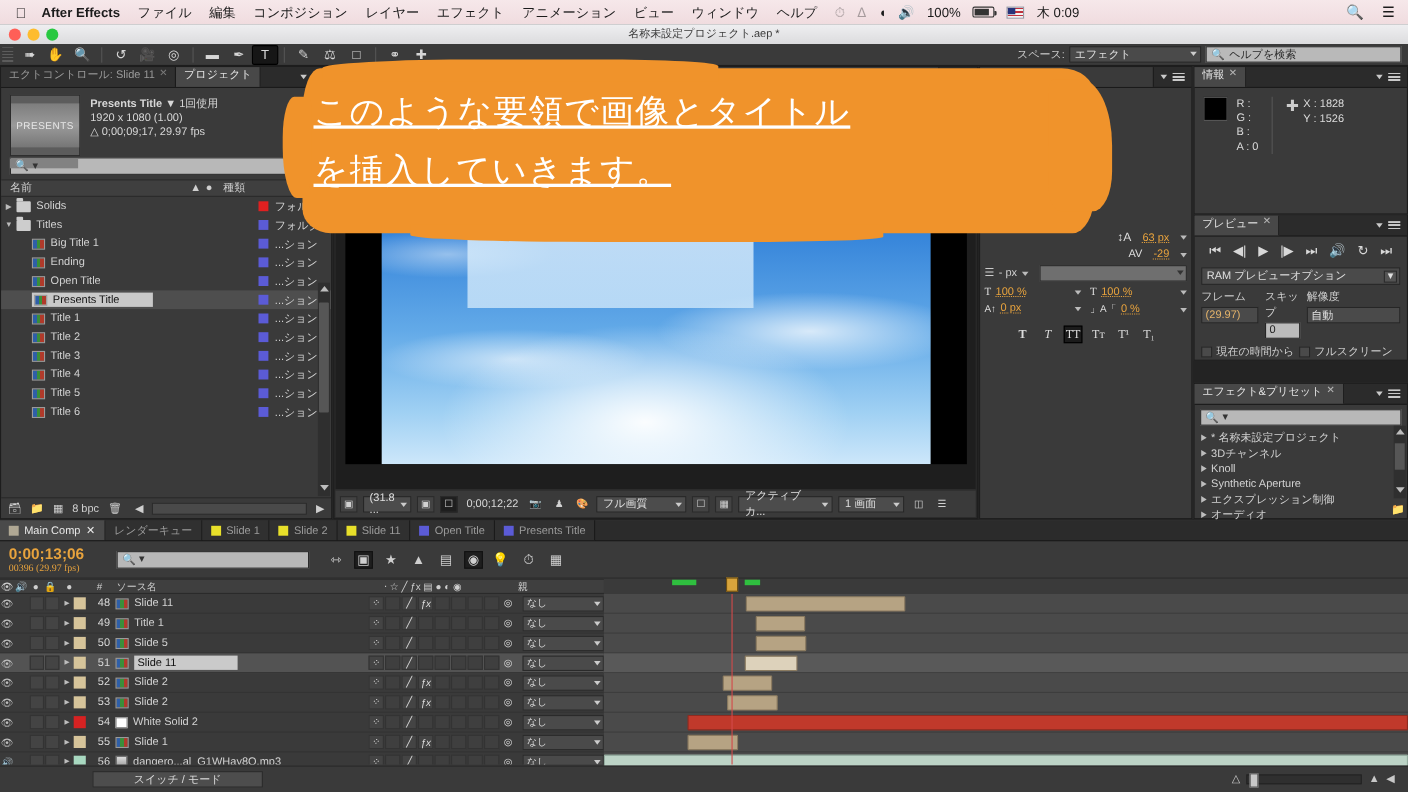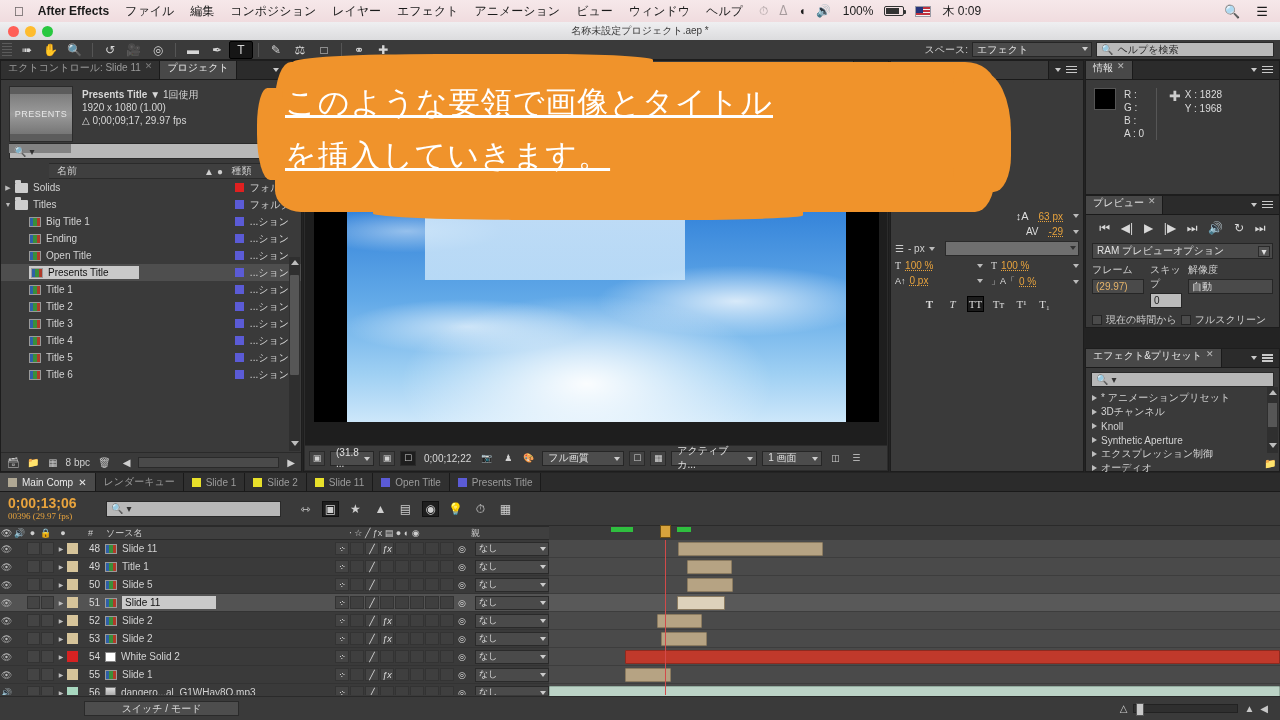--- a/index.html
+++ b/index.html
@@ -107,21 +107,21 @@
     color: #e6e6e6; font-size: 9px; letter-spacing: .5px;
   }
   .thumb-bar { width: 62px; height: 9px; background: #828282; margin-top: 2px; }
   .proj-meta { font-size: 10px; line-height: 13px; color: #d7d7d7; padding-top: 2px; }
   .proj-meta b { font-weight: bold; }
   .searchrow { margin: 5px 8px 4px 8px; height: 16px; background: #b8b8b8;
     border: 1px solid #2a2a2a; display: flex; align-items: center; padding: 0 4px; gap: 3px;
     color: #333; font-size: 10px; }
   .colhead { height: 16px; background: #3f3f3f; border-top: 1px solid #2a2a2a;
     border-bottom: 1px solid #2a2a2a; display: flex; align-items: center;
-    font-size: 10px; color: #cfcfcf; margin-left: 48px; }
+    font-size: 10px; color: #cfcfcf; }
   .colhead .c1 { width: 168px; padding-left: 8px; }
   .colhead .c2 { width: 66px; }
   .colhead .c3 { flex: 1; }
   .projlist { height: 212px; overflow: hidden; }
   .prow { height: 17px; display: flex; align-items: center; font-size: 10px; color: #d2d2d2; }
   .prow.sel-row { background: #4e4e4e; }
   .prow .disc { width: 14px; text-align: center; font-size: 7px; color: #bbb; }
   .prow .nm { display: flex; align-items: center; gap: 5px; }
   .prow .nm.highlight { background: #c9c9c9; color: #111; padding: 1px 30px 1px 2px; }
   .folder-ic { width: 13px; height: 10px; background: #cdcdcd; border-radius: 1px; position: relative; }
@@ -708,21 +708,21 @@
       <div><span>R :</span> <span></span></div>
       <div><span>G :</span> <span></span></div>
       <div><span>B :</span> <span></span></div>
       <div><span>A :</span> <span>0</span></div>
     </div>
     <div class="info-div"></div>
     <div style="display:flex;align-items:flex-start;gap:4px">
       <span style="color:#ccc;font-size:14px">✚</span>
       <div class="info-xy">
         <div><span>X :</span> <span>1828</span></div>
-        <div><span>Y :</span> <span>1968</span></div>
+        <div><span>Y :</span> <span>1526</span></div>
       </div>
     </div>
   </div>
 </div>
 
 <div class="panel" id="prevpanel">
   <div class="ptabs">
     <div class="ptab active">
       <span>プレビュー</span>
       <span class="x">✕</span>
@@ -785,21 +785,21 @@
       <i class="lines"></i>
     </div>
   </div>
   <div class="fxsearch">
     <span>🔍</span>
     <span>▾</span>
   </div>
   <div id="fxlist">
         <div class="fxitem">
           <i class="tri"></i>
-          <span>* アニメーションプリセット</span>
+          <span>* 名称未設定プロジェクト</span>
         </div>
         <div class="fxitem">
           <i class="tri"></i>
           <span>3Dチャンネル</span>
         </div>
         <div class="fxitem">
           <i class="tri"></i>
           <span>Knoll</span>
         </div>
         <div class="fxitem">

